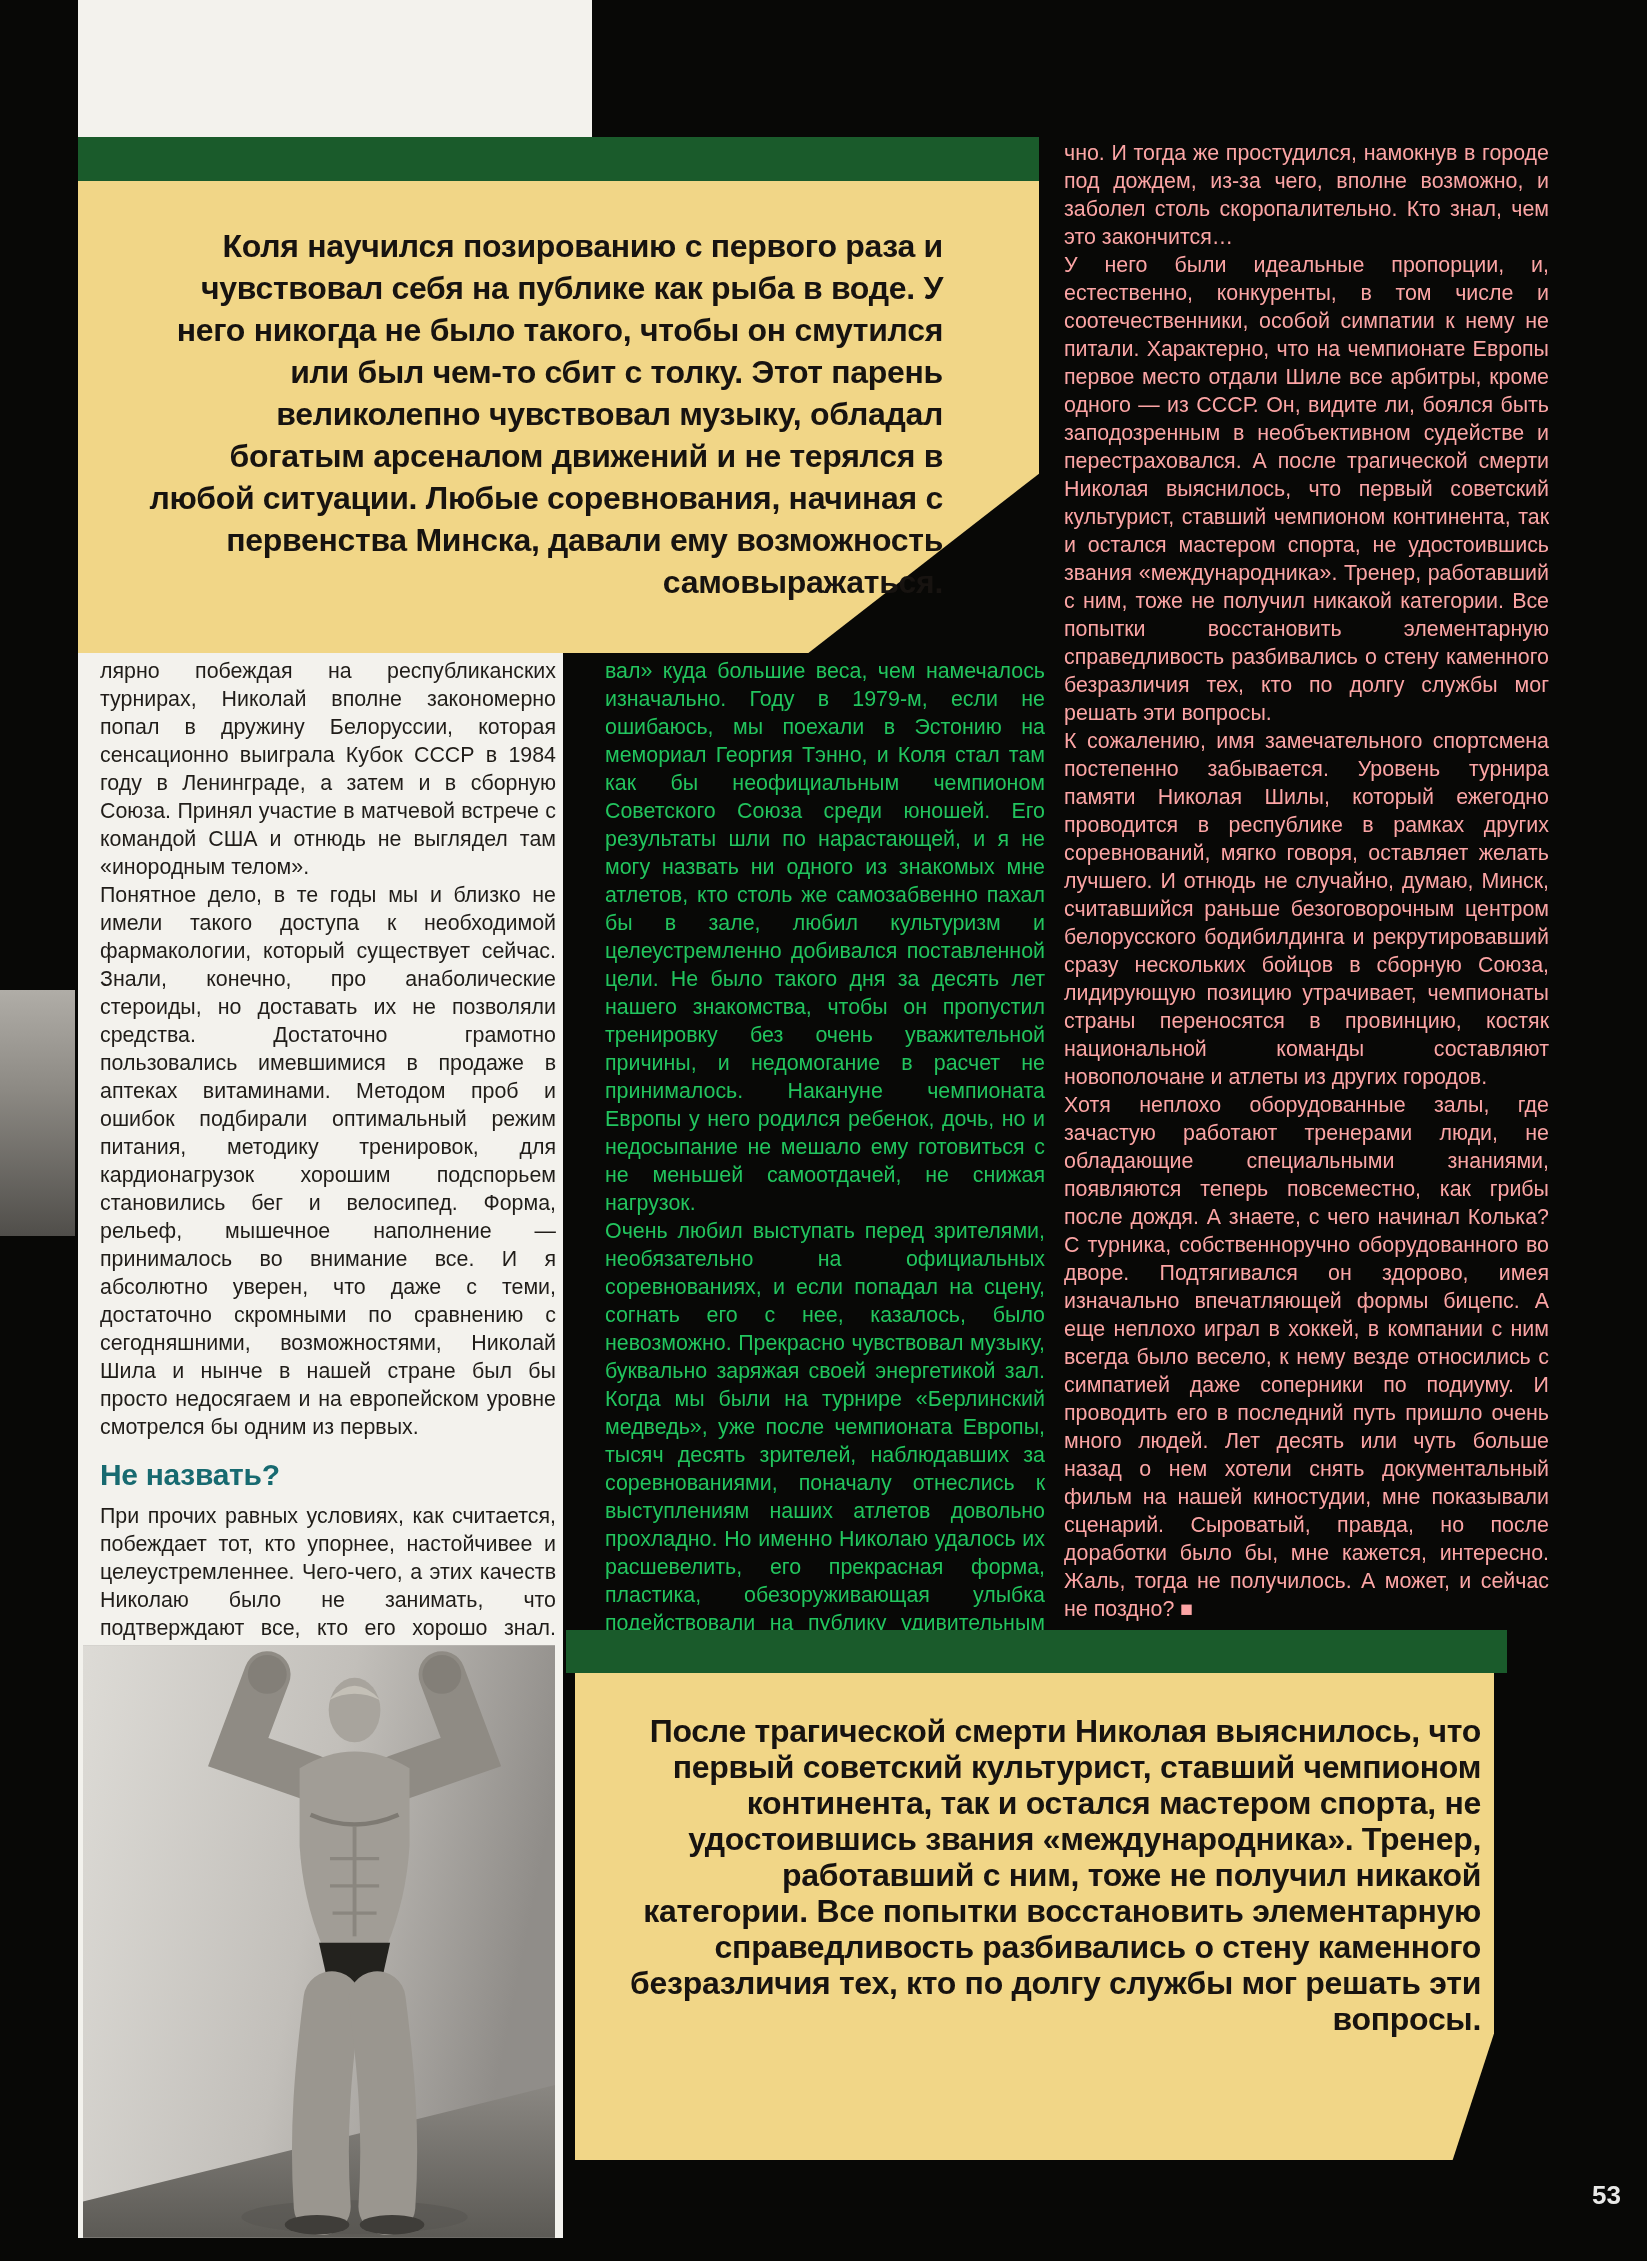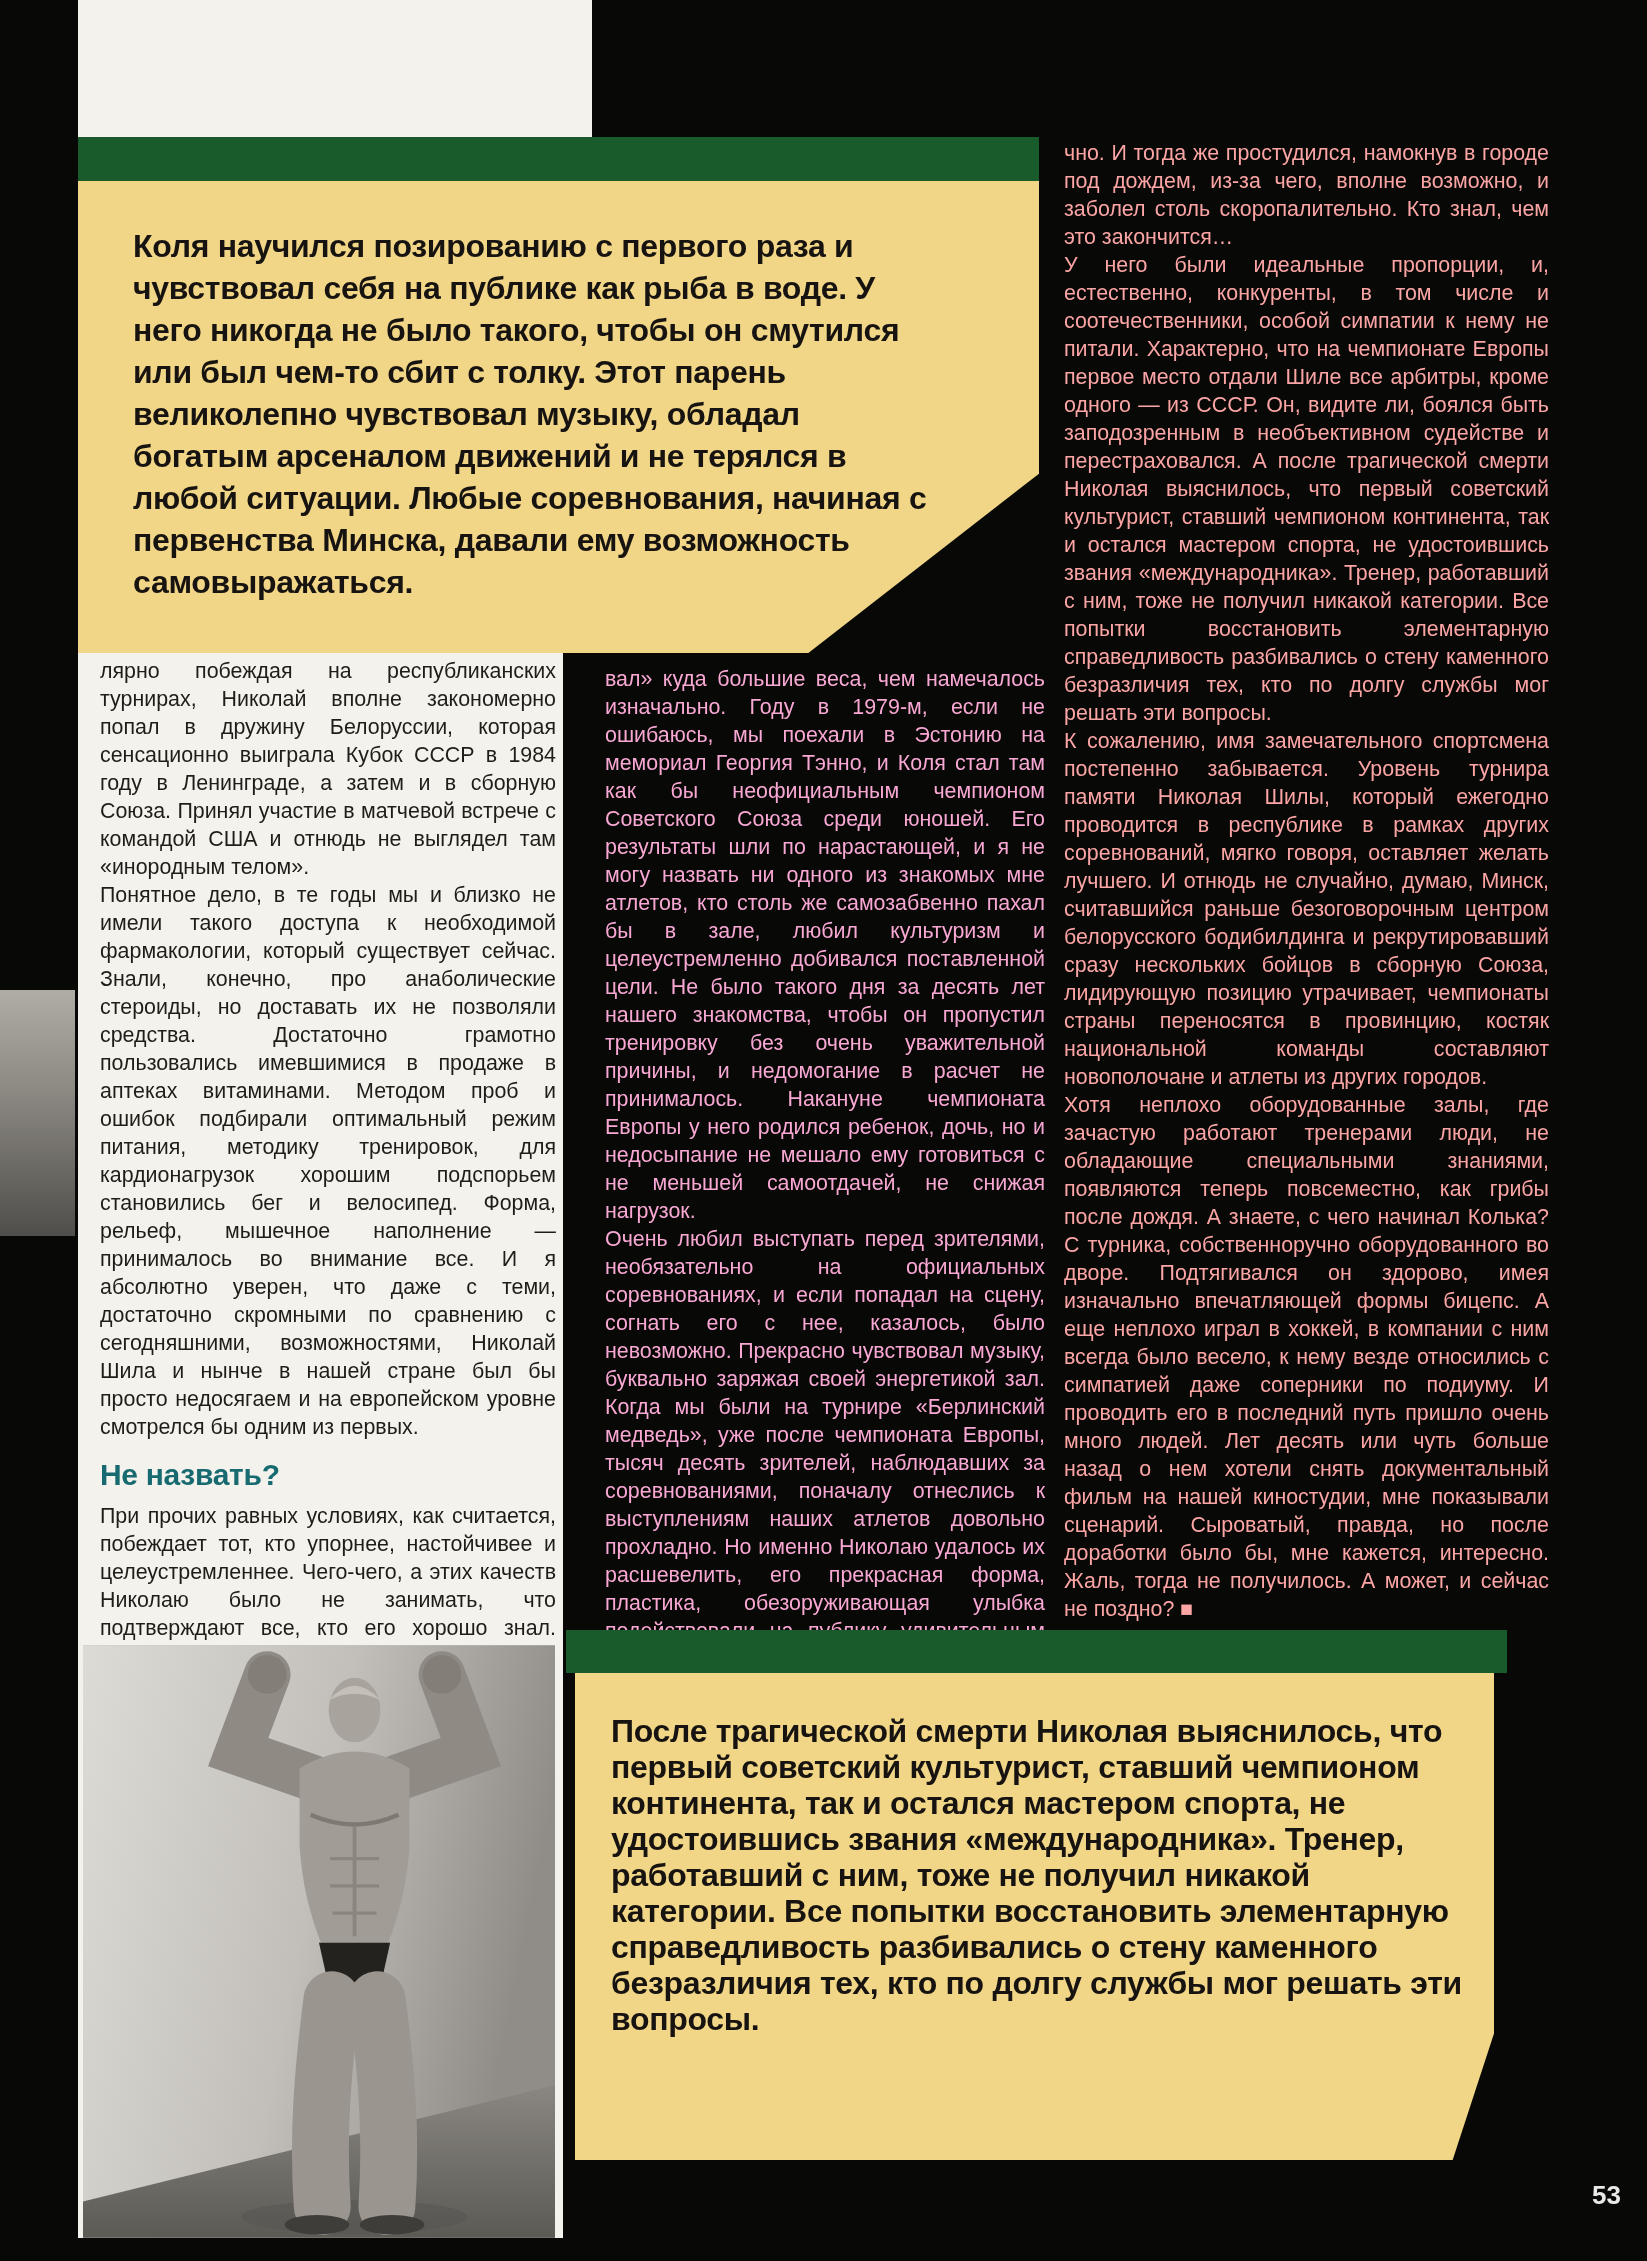--- a/index.html
+++ b/index.html
@@ -9,26 +9,26 @@
   .paper{background:#f3f2ed;}
   .paper-top-strip{left:78px;top:0;width:514px;height:137px;}
   .paper-main{left:78px;top:653px;width:485px;height:1585px;}
   .edge-photo{left:0;top:990px;width:75px;height:246px;
               background:linear-gradient(180deg,#b0ada7 0%,#8d8a84 40%,#504e4a 100%);}
   .green-bar{background:#1a5b2b;}
   .green-top{left:78px;top:137px;width:961px;height:44px;}
   .yellow-block{background:#f1d687;}
   .yellow-top{left:78px;top:181px;width:961px;height:472px;
               clip-path:polygon(0 0,100% 0,100% 62%,76% 100%,0 100%);}
-  .quote-text{color:#171310;font-weight:bold;letter-spacing:-0.3px;text-align:left;white-space:normal;}
+  .quote-text{color:#171310;font-weight:bold;letter-spacing:-0.3px;text-align:right;white-space:normal;}
   .quote-top-text{left:133px;top:225px;width:810px;font-size:32px;line-height:42px;}
   .col{top:657px;font-size:21.4px;line-height:28px;text-align:justify;}
   .col p{margin:0;padding:0;}
   .col-left{left:100px;width:456px;color:#201d19;}
-  .col-mid{left:605px;width:440px;color:#f9a8d4;margin-top:8px;}
+  .col-mid{left:605px;width:440px;color:#22c55e;}
   .col-right{left:1064px;top:139px;width:485px;color:#fca5a5;}
   .section-heading{color:#176a70;font-weight:bold;font-size:30px;line-height:34px;
                    margin:17px 0 10.4px 0;letter-spacing:-0.3px;text-align:left;}
   .trainer-name{font-weight:bold;}
   .photo-frame{left:83px;top:1645px;width:472px;height:593px;background:#c9c7c2;}
   .green-bottom{left:566px;top:1630px;width:941px;height:43px;}
   .yellow-bottom{left:575px;top:1673px;width:919px;height:487px;
                  clip-path:polygon(0 0,100% 0,100% 74%,95.5% 100%,0 100%);}
   .quote-bottom-text{left:611px;top:1713px;width:870px;font-size:32px;line-height:36px;}
   .page-number{left:1592px;top:2160px;color:#e9e9e7;font-size:26px;font-weight:bold;margin-top:20px;}

